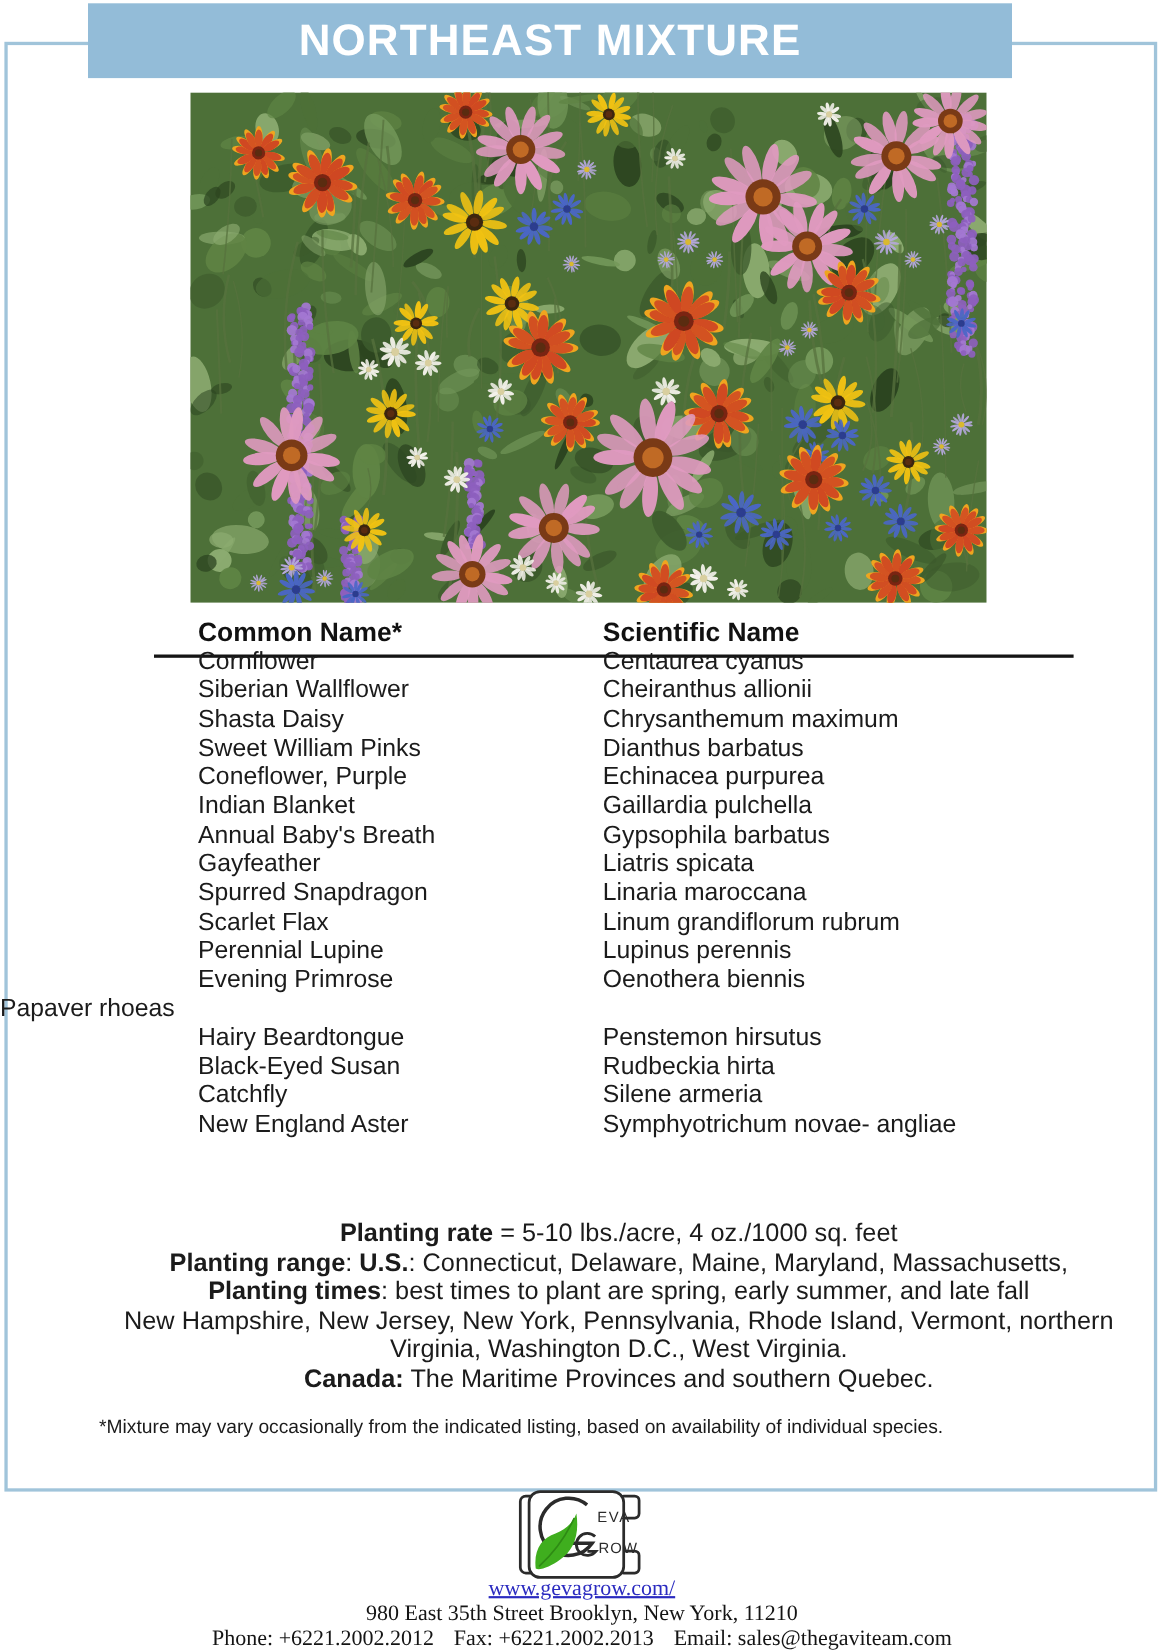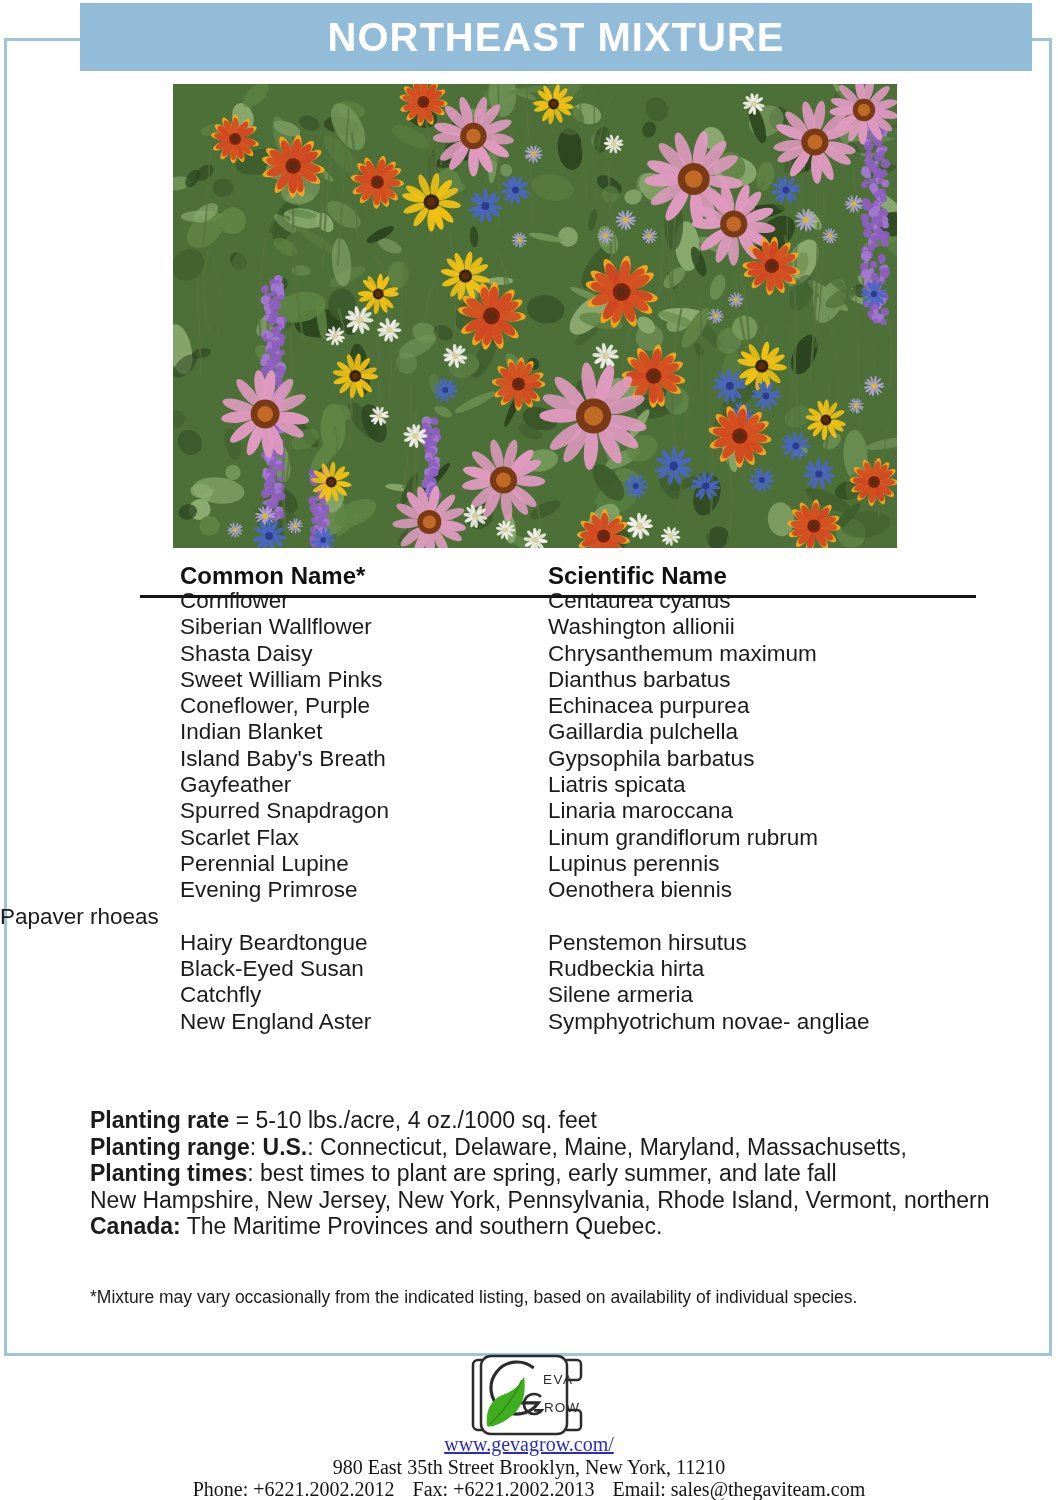--- a/index.html
+++ b/index.html
@@ -1,31 +1,31 @@
 <!DOCTYPE html>
 <html style="--banner: #93bcd8; --border: #a0c4da; --link: #2b2bc0; --rule: #141414;"><head>
 <meta charset="utf-8">
 <style>
   html,body{margin:0;padding:0;background:#fff;}
   .page{position:relative;width:1058px;height:1500px;margin:0 auto;background:#fff;
         font-family:"Liberation Sans",sans-serif;color:#1b1b1b;overflow:hidden;}
   .border-box{position:absolute;left:4px;top:38px;width:1048px;height:1318px;
         border:3px solid var(--border,#a0c4da);box-sizing:border-box;}
-  .banner{position:absolute;left:80px;top:3px;width:952px;height:68px;background:var(--banner,#93bcd8);}
+  .banner{position:absolute;left:80px;top:3px;width:840px;height:68px;background:var(--banner,#93bcd8);}
   .banner h1{margin:0;font-size:40px;font-weight:bold;color:#ffffff;text-align:center;
         line-height:68px;letter-spacing:1px;}
   .photo{position:absolute;left:173px;top:84px;width:724px;height:464px;display:block;}
   .thead span{position:absolute;top:562px;font-size:24px;font-weight:bold;color:#111;}
   .th1{left:180px;} .th2{left:548px;}
   .rule{position:absolute;left:140px;top:595px;width:836px;height:3px;background:#141414;}
   .tbody{position:absolute;left:0;top:588px;width:100%;}
   .srow{display:flex;font-size:22.5px;line-height:26.3px;}
   .c1{margin-left:180px;width:368px;}
   .planting{position:absolute;left:90px;top:1107px;width:945px;font-size:23px;line-height:26.6px;}
-  .planting p{margin:0;}
+  .planting p{margin:0;text-align:center;}
   .b{font-weight:bold;}
   .disclaimer{position:absolute;left:90px;top:1287px;font-size:17.5px;margin:0;color:#1b1b1b;}
   .logo{position:absolute;left:50%;top:1352px;transform:translateX(-50%);}
   .footer{position:absolute;left:0;top:1433px;width:100%;text-align:center;
         font-family:"Liberation Serif",serif;font-size:20px;line-height:22.5px;color:#141414;}
   .website{color:var(--link,#2b2bc0);text-decoration:underline;}
   .contact span{margin:0 9px;}
 </style>
 </head>
 <body>
@@ -2076,40 +2076,40 @@
   </div>
   <div class="rule"></div>
 
   <div class="tbody">
       <div class="srow">
         <span class="c1">Cornflower</span>
         <span class="c2">Centaurea cyanus</span>
       </div>
       <div class="srow">
         <span class="c1">Siberian Wallflower</span>
-        <span class="c2">Washington allionii</span>
+        <span class="c2">Cheiranthus allionii</span>
       </div>
       <div class="srow">
         <span class="c1">Shasta Daisy</span>
         <span class="c2">Chrysanthemum maximum</span>
       </div>
       <div class="srow">
         <span class="c1">Sweet William Pinks</span>
         <span class="c2">Dianthus barbatus</span>
       </div>
       <div class="srow">
         <span class="c1">Coneflower, Purple</span>
         <span class="c2">Echinacea purpurea</span>
       </div>
       <div class="srow">
         <span class="c1">Indian Blanket</span>
         <span class="c2">Gaillardia pulchella</span>
       </div>
       <div class="srow">
-        <span class="c1">Island Baby's Breath</span>
+        <span class="c1">Annual Baby's Breath</span>
         <span class="c2">Gypsophila barbatus</span>
       </div>
       <div class="srow">
         <span class="c1">Gayfeather</span>
         <span class="c2">Liatris spicata</span>
       </div>
       <div class="srow">
         <span class="c1">Spurred Snapdragon</span>
         <span class="c2">Linaria maroccana</span>
       </div>
@@ -2144,20 +2144,21 @@
         <span class="c1">New England Aster</span>
         <span class="c2">Symphyotrichum novae- angliae</span>
       </div>
     </div>
 
   <div class="planting">
     <p><span class="b">Planting rate</span><span> = 5-10 lbs./acre, 4 oz./1000 sq. feet</span></p>
     <p><span class="b">Planting range</span><span>: </span><span class="b">U.S.</span><span>: Connecticut, Delaware, Maine, Maryland, Massachusetts,</span></p>
     <p><span class="b">Planting times</span><span>: best times to plant are spring, early summer, and late fall</span></p>
     <p>New Hampshire, New Jersey, New York, Pennsylvania, Rhode Island, Vermont, northern</p>
+    <p>Virginia, Washington D.C., West Virginia.</p>
     <p><span class="b">Canada:</span><span> The Maritime Provinces and southern Quebec.</span></p>
   </div>
 
   <p class="disclaimer">*Mixture may vary occasionally from the indicated listing, based on availability of individual species.</p>
 
   <div class="logo">
     <svg width="116" height="86" viewBox="0 0 116 86">
       <rect x="92" y="8" width="18" height="20" rx="4" fill="#ffffff" stroke="#2b2b2b" stroke-width="2.5"></rect>
       <rect x="92" y="58" width="18" height="20" rx="4" fill="#ffffff" stroke="#2b2b2b" stroke-width="2.5"></rect>
       <rect x="2" y="8" width="16" height="70" rx="5" fill="#ffffff" stroke="#2b2b2b" stroke-width="2.5"></rect>

